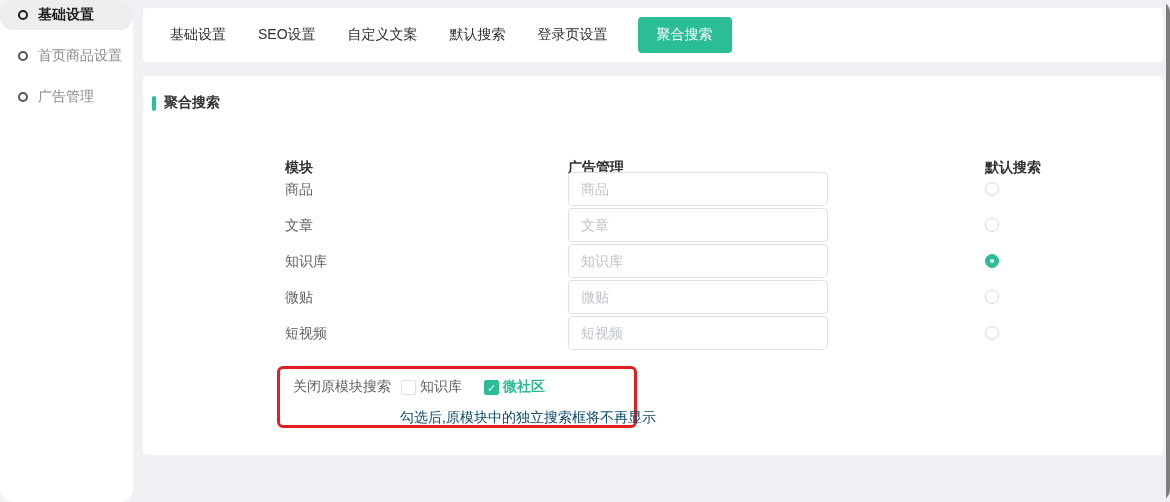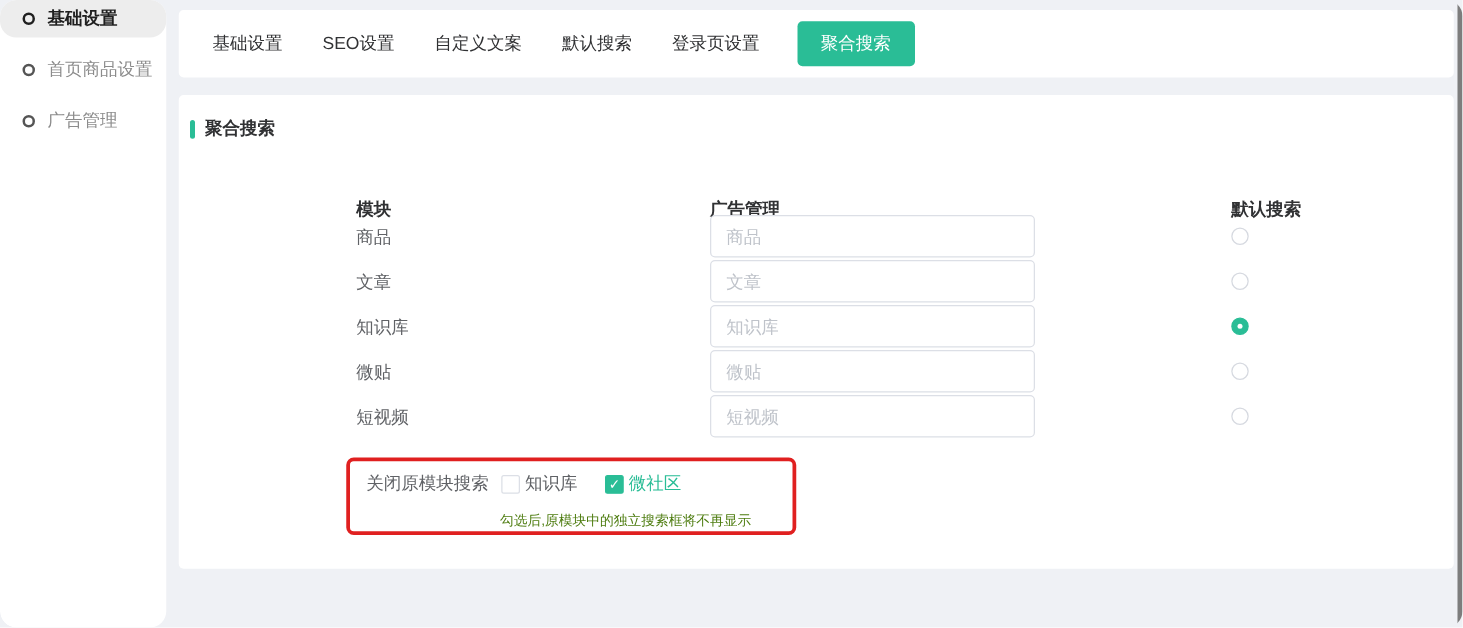--- a/index.html
+++ b/index.html
@@ -89,33 +89,33 @@
   
   .red-box {
     position:absolute; left:134px; top:290px; width:360px; height:62px;
     border:3px solid var(--red,#e02020); border-radius:6px;
   }
   .close-line {
     position:absolute; left:13px; top:9px; display:flex; align-items:flex-start; height:20px;
   }
   .close-label { color:#606266; font-size:14px; }
   .cb-item { display:flex; align-items:center; margin-left:10px; cursor:pointer; }
-  .cb-item + .cb-item { margin-left:22px; }
+  .cb-item + .cb-item { margin-left:22px;font-weight:bold; }
   .checkbox {
     width:15px; height:15px; border:1px solid #dcdfe6; border-radius:2px;
     background:#fff; margin-right:4px; position:relative; flex:none;
   }
   .cb-item.checked .checkbox { background:var(--green,#2abd96); border-color:var(--green,#2abd96); }
   .cb-item.checked .checkbox::after {
     content:"\2713"; position:absolute; left:2px; top:0px;
     color:#fff; font-size:11px; font-weight:bold; line-height:14px;
   }
   .cb-label { color:#606266; }
   .cb-item.checked .cb-label { color:var(--green,#2abd96); }
-  .hint { position:absolute; left:120px; top:40px; font-size:11px; color:#4d7c0f; white-space:nowrap; }
+  .hint { position:absolute; left:120px; top:40px; font-size:14px; color:#0c4a6e; white-space:nowrap; }
 </style>
 </head>
 <body>
 
 <div class="page">
 
   <nav class="sidebar">
 
       <div class="side-item active">
         <span class="dot"></span>

